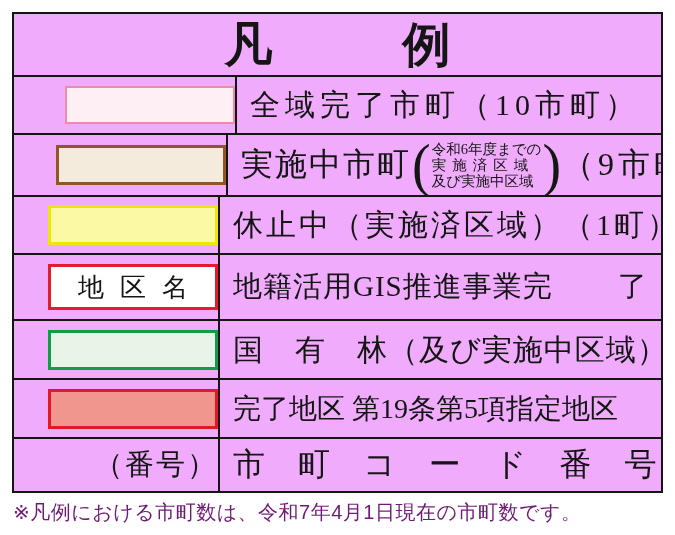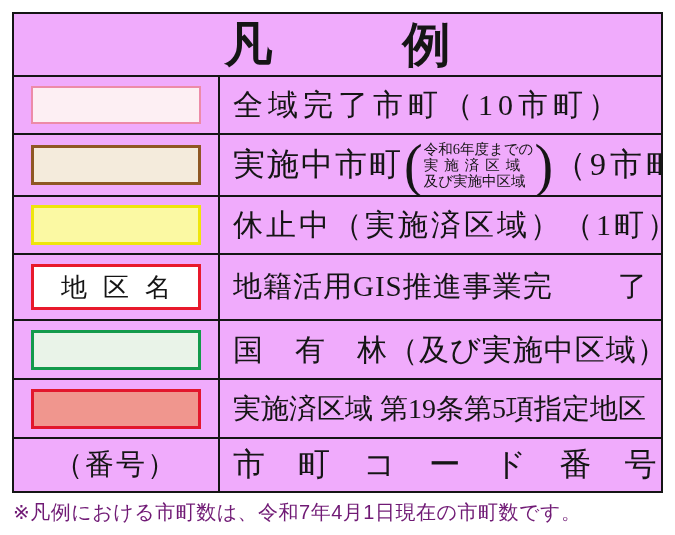--- a/index.html
+++ b/index.html
@@ -5,24 +5,24 @@
   html,body{margin:0;padding:0;background:#ffffff;}
   .page{position:relative;width:675px;height:535px;background:#ffffff;overflow:hidden;
         font-family:"Liberation Serif","DejaVu Serif",serif;color:#151515;}
   .legend-table{position:absolute;left:12px;top:12px;width:651px;height:481px;
         border:2px solid #151515;box-sizing:border-box;display:flex;flex-direction:column;background:#f0abfc;}
   .title-row{height:71px;box-sizing:border-box;border-bottom:2px solid #151515;
         display:flex;align-items:center;justify-content:center;}
   .title-text{font-size:48px;font-weight:600;letter-spacing:130px;margin-right:-130px;line-height:1;}
   .row{display:flex;box-sizing:border-box;flex:0 0 auto;}
   .row + .row{border-top:2px solid #151515;}
-  .r1{height:56px;} .r2{height:62px;} .r3{height:58px;} .r4{height:66px;}
+  .r1{height:56px;margin-left:17px;} .r2{height:62px;padding-left:8px;} .r3{height:58px;} .r4{height:66px;}
   .r5{height:59px;} .r6{height:59px;} .r7{height:54px;}
   .cell-left{width:206px;box-sizing:border-box;border-right:2px solid #151515;
-        display:flex;align-items:center;justify-content:center;flex:0 0 auto;}
+        display:flex;align-items:center;justify-content:flex-end;flex:0 0 auto;}
   .cell-right{flex:1;display:flex;align-items:center;padding-left:13px;overflow:hidden;}
   .swatch{width:170px;height:40px;box-sizing:border-box;border:3px solid #000;}
   .swatch.thin{height:38px;border-width:2px;}
   .swatch.labeled{height:46px;display:flex;align-items:center;justify-content:center;}
   .swatch-text{font-size:26px;letter-spacing:16px;margin-right:-16px;color:#151515;font-weight:500;}
   .lbl{font-size:30px;font-weight:500;line-height:1.05;white-space:nowrap;}
   .ls5{letter-spacing:5px;} .ls3{letter-spacing:3px;} .ls1{letter-spacing:1px;}
   .f28{font-size:28px;} 
   .lbl-main{font-size:32px;font-weight:500;letter-spacing:2px;white-space:nowrap;}
   .paren{font-size:56px;font-weight:400;line-height:1;transform:scaleY(1.05);margin:0 1px;}
@@ -106,21 +106,21 @@
       <div class="cell-right">
         <span class="lbl ls1">国　有　林（及び実施中区域）</span>
       </div>
     </div>
 
     <div class="row r6">
       <div class="cell-left">
         <div class="swatch" style="background-color: rgb(240, 150, 142); border-color: rgb(226, 23, 44);"></div>
       </div>
       <div class="cell-right">
-        <span class="lbl f28">実施済区域 第19条第5項指定地区</span>
+        <span class="lbl f28">完了地区 第19条第5項指定地区</span>
       </div>
     </div>
 
     <div class="row r7">
       <div class="cell-left">
         <span class="left-text">（番号）</span>
       </div>
       <div class="cell-right">
         <span class="code-label">市町コード番号</span>
       </div>

